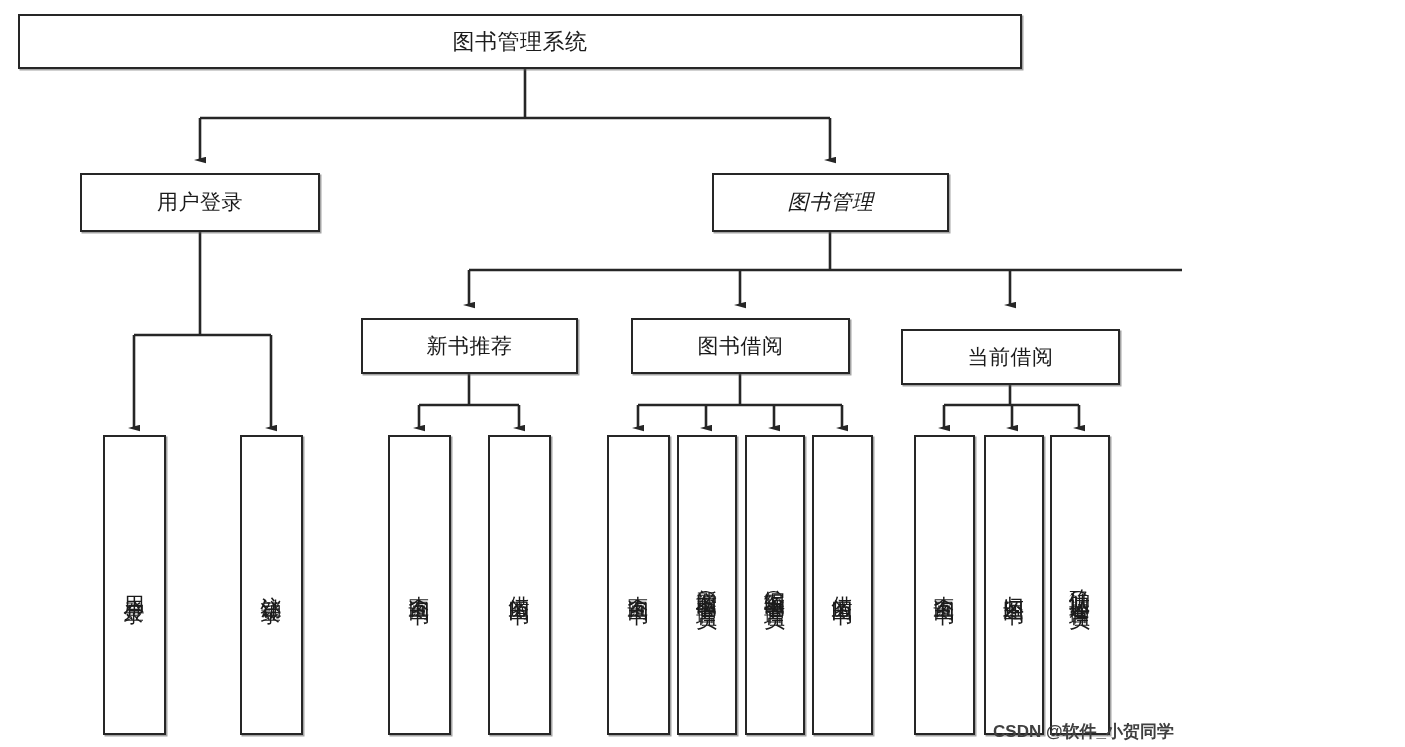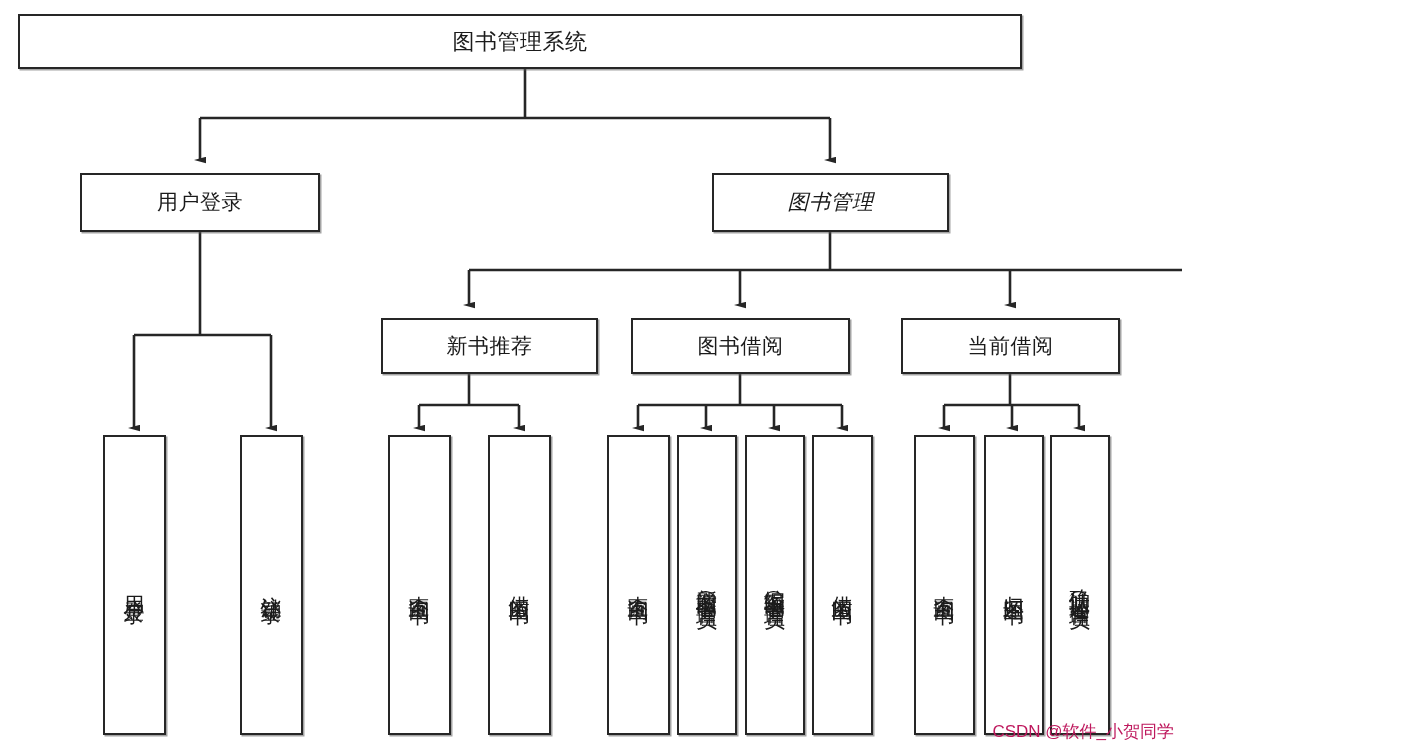--- a/index.html
+++ b/index.html
@@ -49,23 +49,24 @@
     font-size: 21px;
     line-height: 1;
     white-space: nowrap;
   }
   .node.root .node-label { font-size: 22px; }
   .watermark {
     position: absolute;
     right: 8px;
     bottom: 4px;
     font-size: 17px;
-    color: #be185d;
+    color: #404040;
     white-space: nowrap;
     user-select: none;
+    font-weight: bold;
   }
 </style>
 </head>
 <body>
 
 <div id="diagram-root">
 
   <svg class="connectors" viewBox="0 0 1405 747" xmlns="http://www.w3.org/2000/svg">
     <defs>
       <marker id="arrowhead" markerWidth="10" markerHeight="12" refX="3.2" refY="6" orient="auto" markerUnits="userSpaceOnUse">
@@ -120,27 +121,27 @@
     <span class="node-label">图书管理系统</span>
   </div>
 
   <div class="node" style="left:80px; top:173px; width:240px; height:59px;">
     <span class="node-label">用户登录</span>
   </div>
   <div class="node" style="left:712px; top:173px; width:237px; height:59px;font-style:italic;">
     <span class="node-label">图书管理</span>
   </div>
 
-  <div class="node" style="left:361px; top:318px; width:217px; height:56px;margin-left:20px;">
+  <div class="node" style="left:361px; top:318px; width:217px; height:56px;">
     <span class="node-label">新书推荐</span>
   </div>
   <div class="node" style="left:631px; top:318px; width:219px; height:56px;align-items:center;">
     <span class="node-label">图书借阅</span>
   </div>
-  <div class="node" style="left:901px; top:318px; width:219px; height:56px;">
+  <div class="node" style="left:901px; top:329px; width:219px; height:56px;">
     <span class="node-label">当前借阅</span>
   </div>
 
   <div class="node vertical" style="left:103px; top:435px; width:63px; height:300px;">
     <span class="node-label">用户登录</span>
   </div>
   <div class="node vertical" style="left:240px; top:435px; width:63px; height:300px;">
     <span class="node-label">注销登录</span>
   </div>
 

